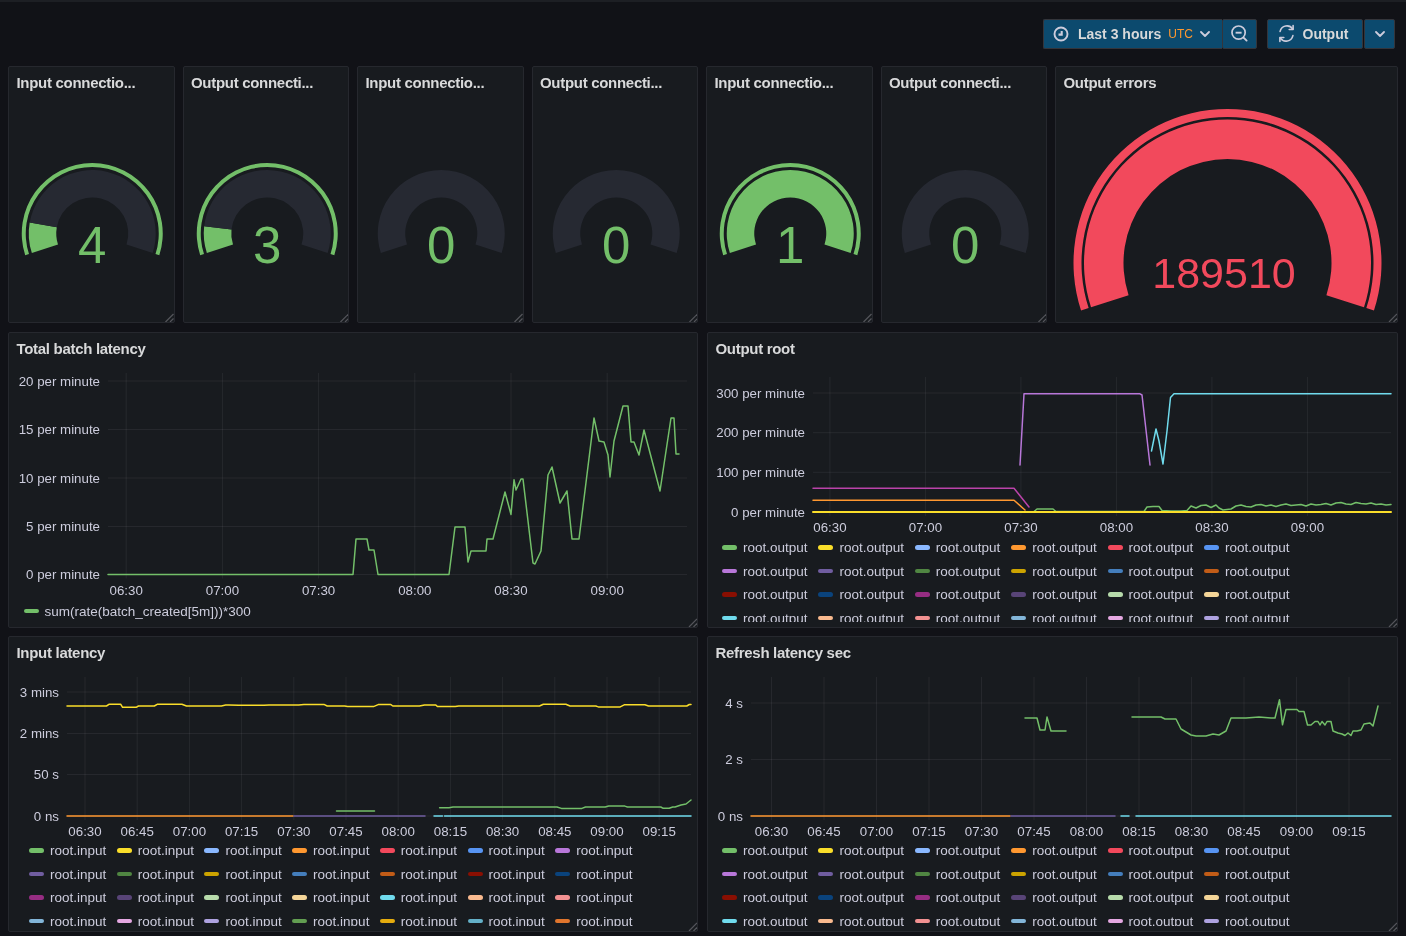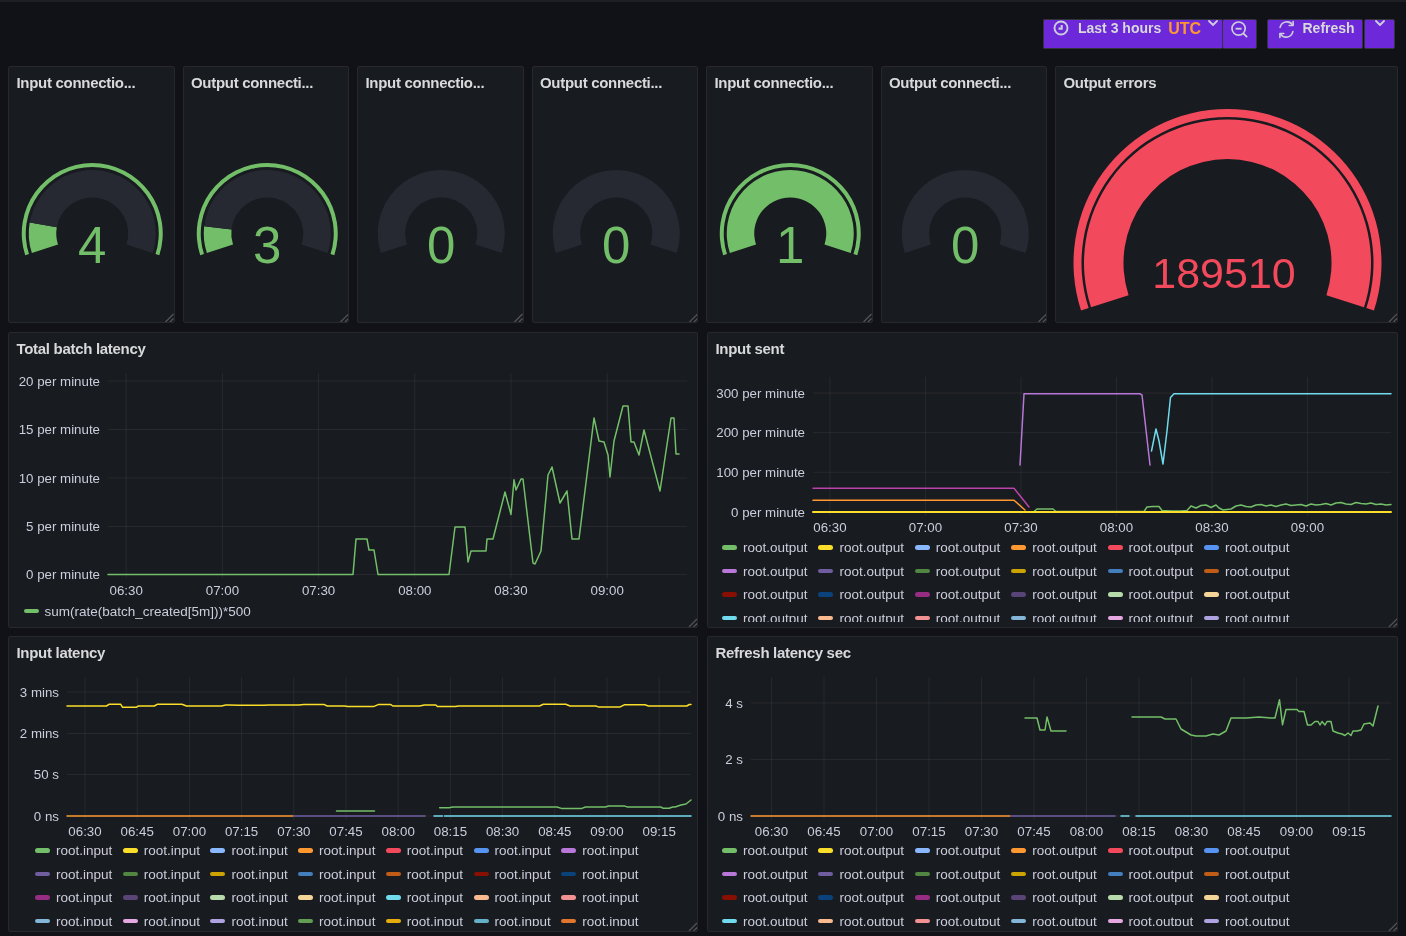--- a/index.html
+++ b/index.html
@@ -2,33 +2,33 @@
 <html><head><meta charset="utf-8"><style>
 *{margin:0;padding:0;box-sizing:border-box}
 html,body{width:1406px;height:936px;background:#111217;overflow:hidden;
   font-family:"Liberation Sans",sans-serif}
 .panel{position:absolute;background:#181b1f;border:1px solid #26282e;
   border-radius:2px;overflow:hidden}
 .ptitle{position:absolute;left:7.5px;top:7px;font-size:15px;font-weight:700;
   color:#d8d9da;letter-spacing:-0.3px;white-space:nowrap}
 .ldash{position:absolute;width:15px;height:4.5px;border-radius:2.5px}
 .ltext{position:absolute;font-size:13.5px;color:#ccccdc;white-space:nowrap;line-height:17px}
-.btn{position:absolute;background:#6d28d9;border:1px solid #34353b;border-radius:2px;
-  color:#d8d9da;font-size:14px;font-weight:700;display:flex;align-items:flex-start}
+.btn{position:absolute;background:#0c4a6e;border:1px solid #34353b;border-radius:2px;
+  color:#d8d9da;font-size:14px;font-weight:700;display:flex;align-items:center}
 </style></head><body>
 <div style="position:absolute;left:0;top:0;width:1406px;height:2px;background:#1d1f24"></div>
 <div class="btn" style="left:1043px;top:18.5px;width:179px;height:30px;border-radius:2px 0 0 2px;border-right:none">
     <span style="margin-left:9px;display:flex">
       <svg width="16" height="16" viewBox="0 0 16 16" style="">
         <circle cx="8" cy="8" r="6.5" fill="none" stroke="#ccccdc" stroke-width="1.9"></circle>
         <path d="M8.7 4.9 L8.7 8.6 L5.5 8.6" fill="none" stroke="#ccccdc" stroke-width="2.1" stroke-linejoin="miter"></path>
       </svg>
     </span>
     <span style="margin-left:9px">Last 3 hours</span>
-    <span style="margin-left:7px;color:#ff9830;font-size:16px;font-weight:700">UTC</span>
+    <span style="margin-left:7px;color:#ff9830;font-size:12px;font-weight:400">UTC</span>
     <span style="margin-left:7px;display:flex">
       <svg width="10" height="6" viewBox="0 0 10 6" style="">
         <path d="M1 1 L5 5 L9 1" fill="none" stroke="#ccccdc" stroke-width="1.8" stroke-linecap="round" stroke-linejoin="round"></path>
       </svg>
     </span>
   </div>
 <div class="btn" style="left:1222px;top:18.5px;width:35px;height:30px;justify-content:center">
     <svg width="20" height="20" viewBox="0 0 20 20" style="">
       <circle cx="8.6" cy="8.6" r="6.6" fill="none" stroke="#ccccdc" stroke-width="1.7"></circle>
       <line x1="13.6" y1="13.6" x2="16.6" y2="16.6" stroke="#ccccdc" stroke-width="1.9" stroke-linecap="round"></line>
@@ -37,21 +37,21 @@
   </div>
 <div class="btn" style="left:1266.5px;top:18.5px;width:96px;height:30px">
     <span style="margin-left:9px;display:flex">
       <svg width="19" height="19" viewBox="0 0 19 19" style="">
         <path d="M3.1 7.4 A7.0 7.0 0 0 1 15.7 5.0" fill="none" stroke="#ccccdc" stroke-width="1.6" stroke-linecap="round"></path>
         <path d="M16.1 1.6 L16.1 5.5 L12.2 5.5" fill="none" stroke="#ccccdc" stroke-width="1.6" stroke-linecap="round" stroke-linejoin="round"></path>
         <path d="M15.9 11.6 A7.0 7.0 0 0 1 3.3 14.0" fill="none" stroke="#ccccdc" stroke-width="1.6" stroke-linecap="round"></path>
         <path d="M2.9 17.4 L2.9 13.5 L6.8 13.5" fill="none" stroke="#ccccdc" stroke-width="1.6" stroke-linecap="round" stroke-linejoin="round"></path>
       </svg>
     </span>
-    <span style="margin-left:7px">Refresh</span>
+    <span style="margin-left:7px">Output</span>
   </div>
 <div class="btn" style="left:1364px;top:18.5px;width:31px;height:30px;justify-content:center">
     <svg width="10" height="6" viewBox="0 0 10 6" style="">
       <path d="M1 1 L5 5 L9 1" fill="none" stroke="#ccccdc" stroke-width="1.8" stroke-linecap="round" stroke-linejoin="round"></path>
     </svg>
   </div>
 <div class="panel" style="left:8px;top:66px;width:166.5px;height:257px">
     <div class="ptitle">Input connectio...</div>
     <svg width="166.5" height="257" viewBox="0 0 166.5 257" style="position:absolute;left:0;top:0">
       <path d="M16.20 188.29 A70.50 70.50 0 1 1 150.30 188.29 L146.50 187.05 A66.50 66.50 0 1 0 20.00 187.05 Z" fill="#73bf69"></path>
@@ -144,25 +144,25 @@
       <line x1="502.0" y1="40.0" x2="502.0" y2="245.5" stroke="rgba(204,204,220,0.08)" stroke-width="1"></line>
       <text x="502.0" y="261.5" font-size="13.3" fill="#ccccdc" text-anchor="middle" font-weight="normal">08:30</text>
       <line x1="598.2" y1="40.0" x2="598.2" y2="245.5" stroke="rgba(204,204,220,0.08)" stroke-width="1"></line>
       <text x="598.2" y="261.5" font-size="13.3" fill="#ccccdc" text-anchor="middle" font-weight="normal">09:00</text>
       <path d="M99.0 241.5 L344.0 241.5 L347.0 206.0 L358.0 206.0 L360.0 217.0 L365.0 217.0 L369.0 241.5 L440.0 241.5 L446.0 194.0 L456.0 194.0 L459.0 229.0 L462.0 218.0 L477.0 218.0 L478.0 206.0 L484.0 206.0 L496.0 159.0 L502.0 181.5 L505.0 146.7 L507.0 157.0 L512.0 146.0 L514.0 146.0 L524.0 230.0 L526.0 231.0 L532.0 218.0 L539.0 142.0 L543.0 134.0 L551.0 170.0 L558.0 158.0 L563.0 206.0 L570.0 206.0 L585.0 85.0 L590.0 108.0 L595.0 109.0 L599.0 122.0 L601.0 144.0 L605.0 108.0 L614.0 73.0 L619.0 73.0 L622.0 109.0 L625.0 109.0 L630.0 122.0 L635.0 97.0 L651.0 158.0 L662.0 85.0 L665.0 85.0 L667.0 121.0 L670.0 121.0" fill="none" stroke="#73bf69" stroke-width="1.5" stroke-linejoin="round" stroke-linecap="round"></path>
       <line x1="680.0" y1="294.0" x2="688.0" y2="286.0" stroke="#55565c" stroke-width="1.2"></line>
       <line x1="684.5" y1="294.0" x2="688.0" y2="290.5" stroke="#55565c" stroke-width="1.2"></line>
     </svg>
     <div style="position:absolute;left:0;top:0;width:690px;height:289px;overflow:hidden">
       <span class="ldash" style="left:14.5px;top:275.75px;background:#73bf69"></span>
-      <span class="ltext" style="left:35.5px;top:269.5px">sum(rate(batch_created[5m]))*500</span>
+      <span class="ltext" style="left:35.5px;top:269.5px">sum(rate(batch_created[5m]))*300</span>
     </div>
   </div>
 <div class="panel" style="left:707px;top:332px;width:691px;height:296px">
-    <div class="ptitle">Input sent</div>
+    <div class="ptitle">Output root</div>
     <svg width="691" height="296" viewBox="0 0 691 296" style="position:absolute;left:0;top:0">
       <line x1="105.0" y1="60.0" x2="683.0" y2="60.0" stroke="rgba(204,204,220,0.08)" stroke-width="1"></line>
       <text x="97.0" y="64.5" font-size="13.3" fill="#ccccdc" text-anchor="end" font-weight="normal">300 per minute</text>
       <line x1="105.0" y1="99.7" x2="683.0" y2="99.7" stroke="rgba(204,204,220,0.08)" stroke-width="1"></line>
       <text x="97.0" y="104.2" font-size="13.3" fill="#ccccdc" text-anchor="end" font-weight="normal">200 per minute</text>
       <line x1="105.0" y1="139.3" x2="683.0" y2="139.3" stroke="rgba(204,204,220,0.08)" stroke-width="1"></line>
       <text x="97.0" y="143.8" font-size="13.3" fill="#ccccdc" text-anchor="end" font-weight="normal">100 per minute</text>
       <line x1="105.0" y1="179.0" x2="683.0" y2="179.0" stroke="rgba(204,204,220,0.08)" stroke-width="1"></line>
       <text x="97.0" y="183.5" font-size="13.3" fill="#ccccdc" text-anchor="end" font-weight="normal">0 per minute</text>
       <line x1="121.9" y1="44.0" x2="121.9" y2="183.0" stroke="rgba(204,204,220,0.08)" stroke-width="1"></line>
@@ -275,21 +275,21 @@
       <path d="M58.0 69.0 L83.5 69.0 L97.5 69.0 L100.3 67.2 L102.1 67.2 L111.6 67.2 L113.6 70.3 L114.8 70.3 L127.1 70.3 L129.5 69.0 L131.2 69.0 L145.3 69.0 L148.2 67.3 L150.1 67.3 L172.9 67.3 L177.5 69.0 L180.6 69.0 L190.8 69.0 L212.4 69.0 L216.7 68.1 L219.6 68.1 L229.8 68.2 L255.0 68.2 L260.0 67.9 L263.3 67.9 L289.7 67.9 L294.9 67.4 L298.4 67.4 L314.9 67.4 L318.2 69.0 L320.4 69.0 L335.6 69.0 L338.7 69.6 L340.7 69.6 L364.5 69.6 L369.2 67.6 L372.4 67.6 L381.9 67.6 L383.8 69.0 L385.1 69.0 L410.4 69.0 L415.5 67.9 L418.8 67.9 L426.8 67.9 L428.4 69.6 L429.5 69.6 L446.3 69.6 L449.7 69.0 L452.0 69.0 L467.6 69.0 L480.4 69.0 L511.6 69.0 L530.5 69.0 L534.3 67.3 L536.8 67.3 L556.9 67.3 L561.0 69.0 L563.7 69.0 L574.0 69.0 L586.8 69.0 L589.3 69.9 L591.0 69.9 L611.2 69.9 L615.2 67.8 L617.9 67.8 L635.9 67.8 L639.5 69.0 L641.9 69.0 L671.1 69.0 L677.8 69.0 L680.3 67.5 L682.0 67.5" fill="none" stroke="#FADE2A" stroke-width="1.5" stroke-linejoin="round" stroke-linecap="round"></path>
       <path d="M58.0 179.0 L284.0 179.0" fill="none" stroke="#FF9830" stroke-width="1.5" stroke-linejoin="round" stroke-linecap="round"></path>
       <path d="M285.0 179.0 L416.0 179.0" fill="none" stroke="#705DA0" stroke-width="1.5" stroke-linejoin="round" stroke-linecap="round"></path>
       <path d="M425.0 179.0 L433.5 179.0" fill="none" stroke="#70DBED" stroke-width="1.5" stroke-linejoin="round" stroke-linecap="round"></path>
       <path d="M435.5 179.0 L682.0 179.0" fill="none" stroke="#70DBED" stroke-width="1.5" stroke-linejoin="round" stroke-linecap="round"></path>
       <path d="M327.5 174.0 L365.5 174.0" fill="none" stroke="#73BF69" stroke-width="1.5" stroke-linejoin="round" stroke-linecap="round"></path>
       <path d="M430.6 170.8 L440.0 170.8 L444.0 170.0 L468.1 170.0 L486.3 170.0 L512.7 170.0 L526.0 170.0 L548.0 170.0 L552.4 171.4 L555.3 171.4 L572.9 171.4 L576.5 170.0 L578.8 170.0 L596.2 170.0 L599.7 169.1 L602.0 169.1 L615.8 169.1 L618.5 170.0 L620.4 170.0 L640.1 170.0 L651.8 170.0 L654.2 171.3 L655.7 171.3 L660.2 171.3 L663.7 170.0 L666.0 170.0 L672.0 168.0 L677.0 167.0 L682.0 163.0" fill="none" stroke="#73BF69" stroke-width="1.5" stroke-linejoin="round" stroke-linecap="round"></path>
       <line x1="680.0" y1="294.0" x2="688.0" y2="286.0" stroke="#55565c" stroke-width="1.2"></line>
       <line x1="684.5" y1="294.0" x2="688.0" y2="290.5" stroke="#55565c" stroke-width="1.2"></line>
     </svg>
-    <div style="position:absolute;left:12px;top:0;width:690px;height:289px;overflow:hidden">
+    <div style="position:absolute;left:6px;top:0;width:690px;height:289px;overflow:hidden">
       <span class="ldash" style="left:14.0px;top:211.25px;background:#73BF69"></span>
       <span class="ltext" style="left:35.0px;top:205.0px">root.input</span>
       <span class="ldash" style="left:101.7px;top:211.25px;background:#FADE2A"></span>
       <span class="ltext" style="left:122.7px;top:205.0px">root.input</span>
       <span class="ldash" style="left:189.4px;top:211.25px;background:#8AB8FF"></span>
       <span class="ltext" style="left:210.4px;top:205.0px">root.input</span>
       <span class="ldash" style="left:277.1px;top:211.25px;background:#FF9830"></span>
       <span class="ltext" style="left:298.1px;top:205.0px">root.input</span>
       <span class="ldash" style="left:364.8px;top:211.25px;background:#F2495C"></span>
       <span class="ltext" style="left:385.8px;top:205.0px">root.input</span>

